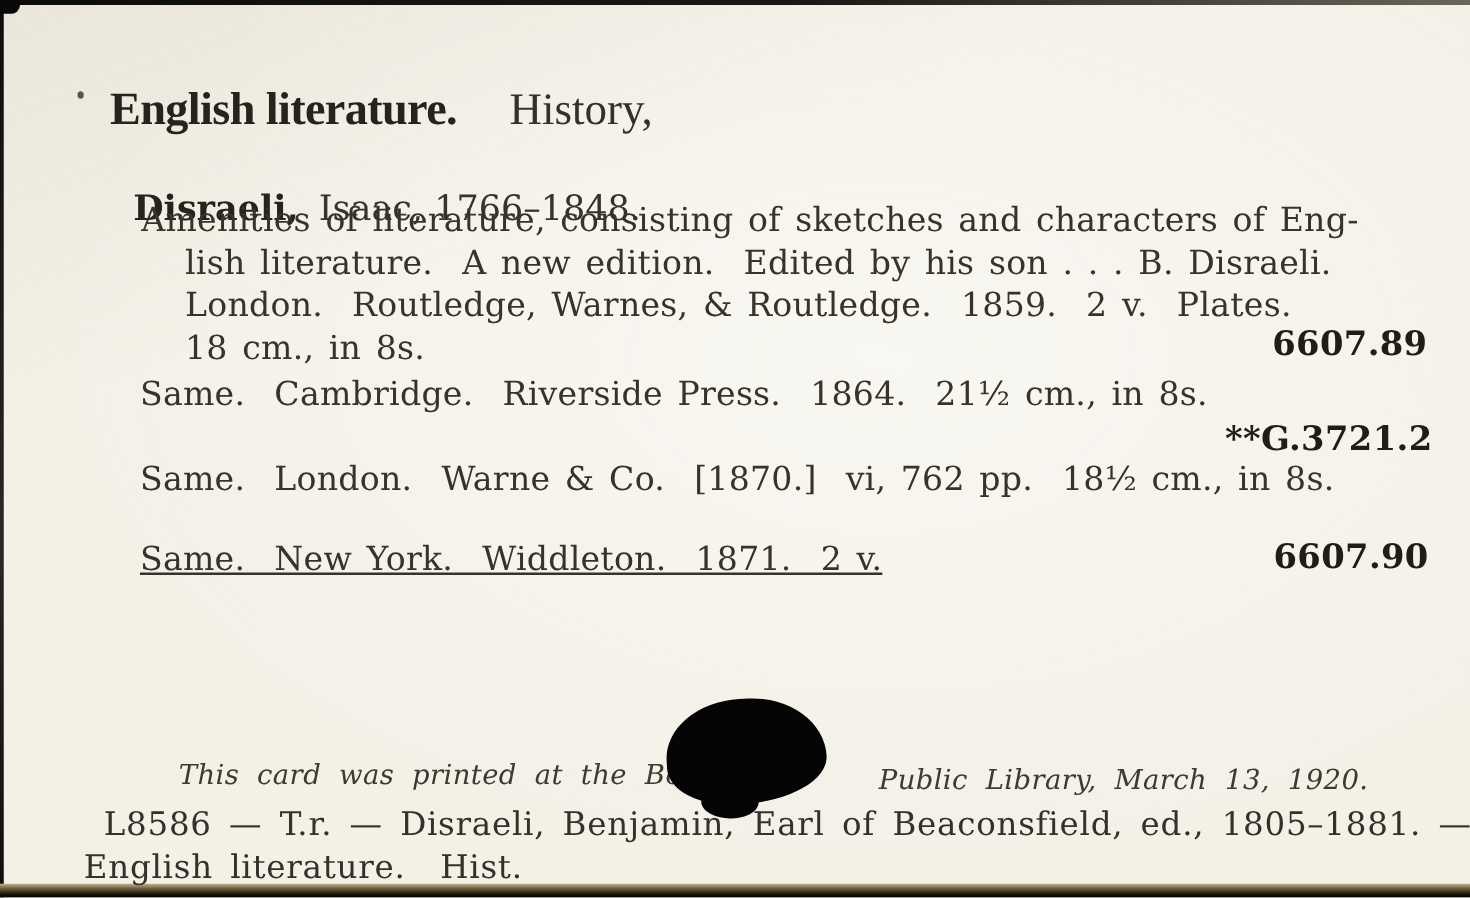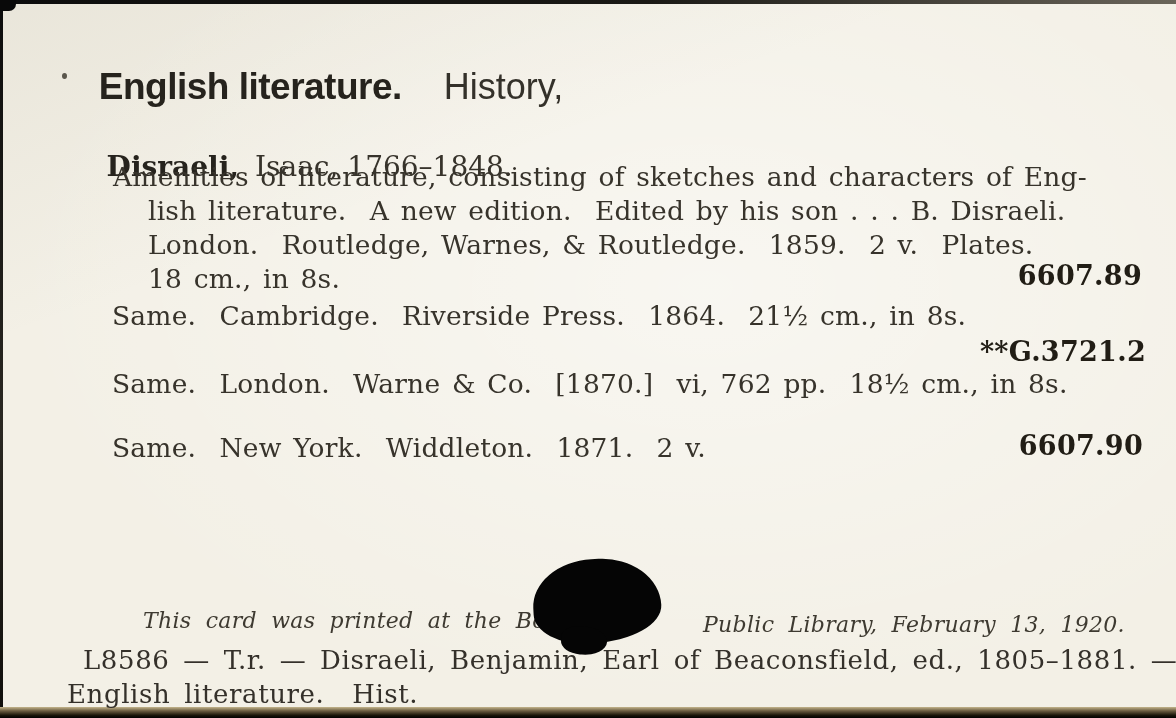--- a/index.html
+++ b/index.html
@@ -28,38 +28,38 @@
     background:linear-gradient(90deg,#0c0c0c 0%,#1a1915 55%,#6a655a 100%);}
   .edge-left{position:absolute;left:0;top:0;width:3px;height:100%;
     background:linear-gradient(180deg,#0c0c0c 0%,#2a2822 60%,#0f0e0b 100%);}
   .edge-bottom{position:absolute;left:0;bottom:0;width:100%;height:11px;
     background:linear-gradient(180deg,#c4b58c 0%,#6b5d41 35%,#191509 75%,#000 100%);}
   .corner-tl{position:absolute;left:0;top:0;width:16px;height:11px;background:#090909;
     border-bottom-right-radius:7px;}
   .speck{position:absolute;left:62px;top:73px;width:5px;height:6px;background:#5a564c;border-radius:50%;}
 
   
-  .heading{position:absolute;left:81px;top:48px;white-space:pre;
-    font-family:Liberation Sans, sans-serif;}
+  .heading{position:absolute;left:72px;top:48px;white-space:pre;
+    font-family:Liberation Serif, serif;}
   .heading .subject{font-size:37px;font-weight:700;letter-spacing:-0.5px;color:#26231d;}
   .heading .subdivision{font-size:36px;font-weight:400;color:#34312a;margin-left:42px;}
 
   
   .author{position:absolute;left:71px;top:117px;font-size:28px;white-space:pre;}
   .author .surname{font-weight:700;color:#26231d;margin-right:16px;}
 
   
   .line{position:absolute;font-size:26.5px;white-space:pre;word-spacing:3px;letter-spacing:.2px;}
   .l1{left:113px;top:161px;}
   .l2{left:148px;top:195px;}
   .l3{left:148px;top:229px;}
   .l4{left:148px;top:263px;}
   .s1{left:112px;top:300px;}
   .s2{left:112px;top:368px;}
-  .s3{left:112px;top:432px;}
+  .s3{left:112px;top:432px;text-decoration:underline;}
 
   .call{position:absolute;font-size:27px;font-weight:700;color:var(--call-ink);
     white-space:pre;letter-spacing:.3px;}
   .c0{right:34px;top:260px;}
   .c1{right:30px;top:336px;}
   .c2{right:33px;top:401px;}
   .c3{right:33px;top:430px;}
 
   
   .imprint{position:absolute;font-size:22px;font-style:italic;color:#3e3a31;
@@ -107,18 +107,18 @@
   <div class="line s1">Same.  Cambridge.  Riverside Press.  1864.  21½ cm., in 8s.</div>
   <div class="call c1">**G.3721.2</div>
 
   <div class="line s2">Same.  London.  Warne &amp; Co.  [1870.]  vi, 762 pp.  18½ cm., in 8s.</div>
 
   <div class="line s3">Same.  New York.  Widdleton.  1871.  2 v.</div>
   <div class="call c3">6607.90</div>
 
   <div class="imprint imprint-left">This card was printed at the Boston</div>
   <div class="ink-blot"></div>
-  <div class="imprint imprint-right">Public Library, February 13, 1920.</div>
+  <div class="imprint imprint-right">Public Library, March 13, 1920.</div>
 
   <div class="tracing t1">L8586 — T.r. — Disraeli, Benjamin, Earl of Beaconsfield, ed., 1805–1881. —</div>
   <div class="tracing t2">English literature.  Hist.</div>
 
 </div>
 
 </body></html>

